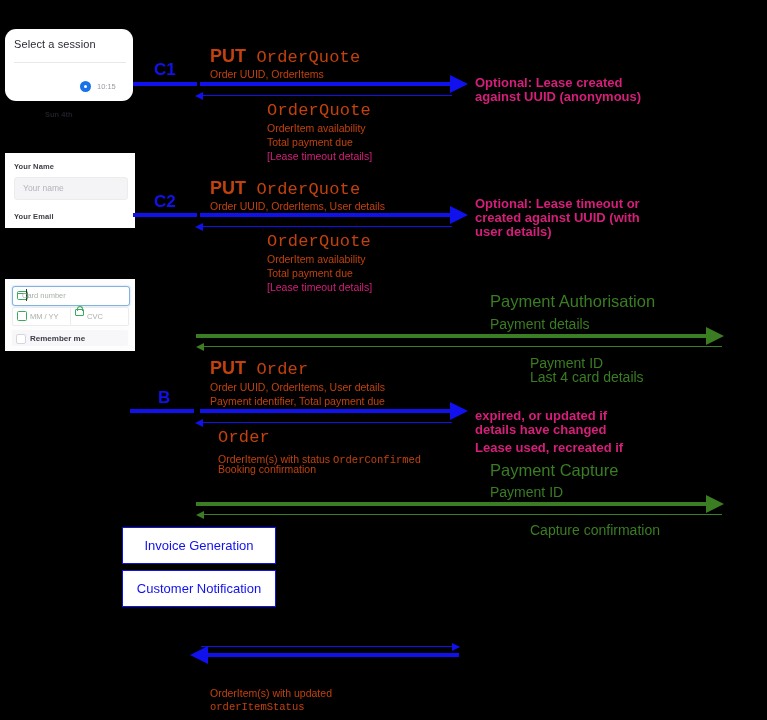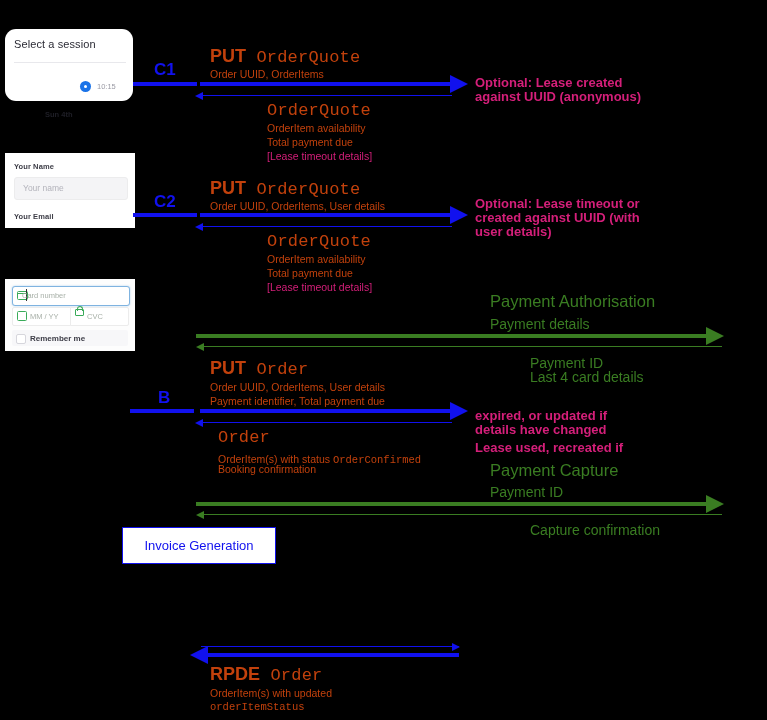--- a/index.html
+++ b/index.html
@@ -243,26 +243,26 @@
   <div class="ln thick" style="left:196px;top:502px;width:520px;background:#3a7d22;"></div>
   <div class="head r-big" style="left:706px;top:495px;border-left:18px solid #3a7d22;"></div>
   <div class="ln thin" style="left:202px;top:514px;width:520px;background:#3a7d22;"></div>
   <div class="head l-sm" style="left:196px;top:510.5px;border-right:8px solid #3a7d22;"></div>
 
   <div class="tx gsub green" style="left:530px;top:521px;">Capture confirmation</div>
 
   <div class="pbox" style="left:122px;top:527px;width:152px;height:35px;">
     <span>Invoice Generation</span>
   </div>
+  <div class="pbox" style="left:122px;top:570px;width:152px;height:35px;">
+    <span>Customer Notification</span>
+  </div>
 
   <div class="ln thin" style="left:201px;top:646px;width:258px;background:#1111ee;"></div>
   <div class="head r-sm" style="left:452px;top:642.5px;border-left:8px solid #1111ee;"></div>
 
   <div class="ln thick" style="left:208px;top:653px;width:251px;background:#1111ee;"></div>
   <div class="head l-big" style="left:190px;top:646px;border-right:18px solid #1111ee;"></div>
 
-  <div class="tx" style="left:210px;top:664px;">
-    <span class="verb blue">RPDE</span><span class="mono blue">&nbsp;</span><span class="mono blue">Order</span>
-  </div>
   <div class="tx sub blue" style="left:210px;top:687px;">OrderItem(s) with updated</div>
   <div class="tx mono-sm blue" style="left:210px;top:701px;">orderItemStatus</div>
 
 </div>
 
 </body></html>

